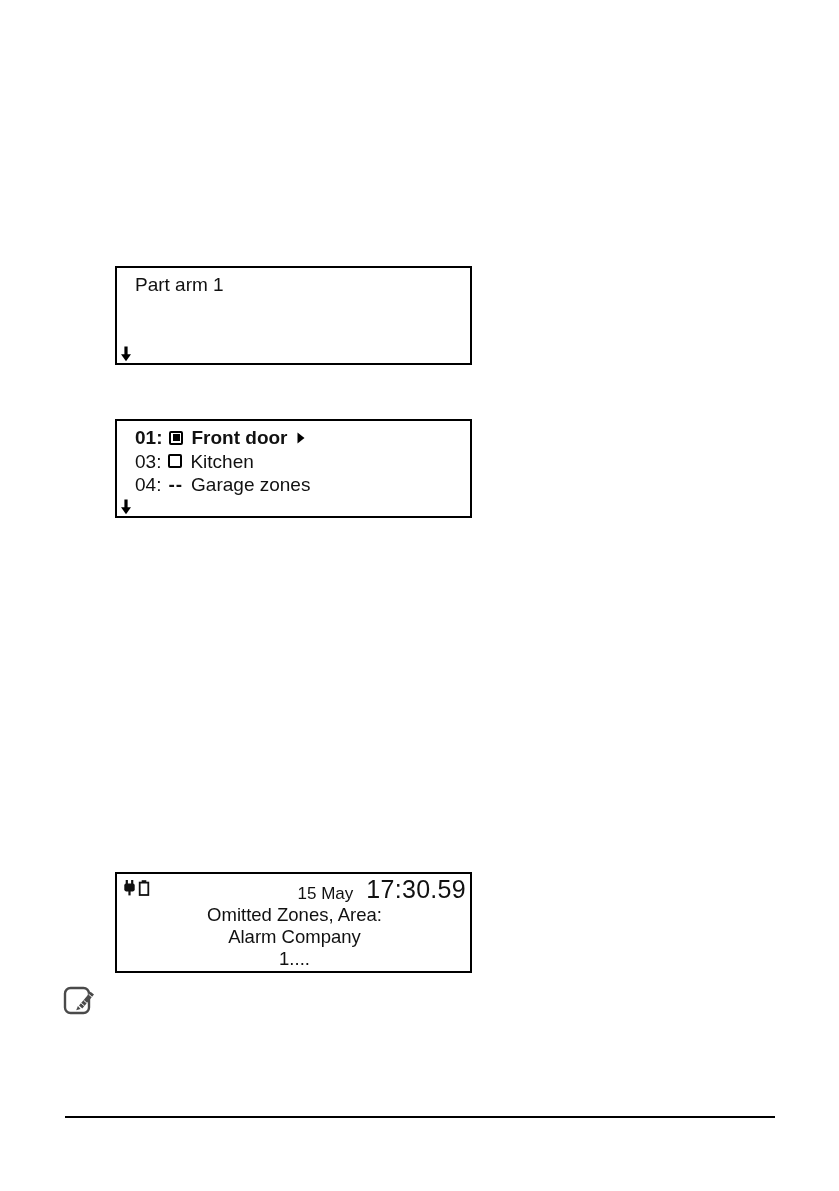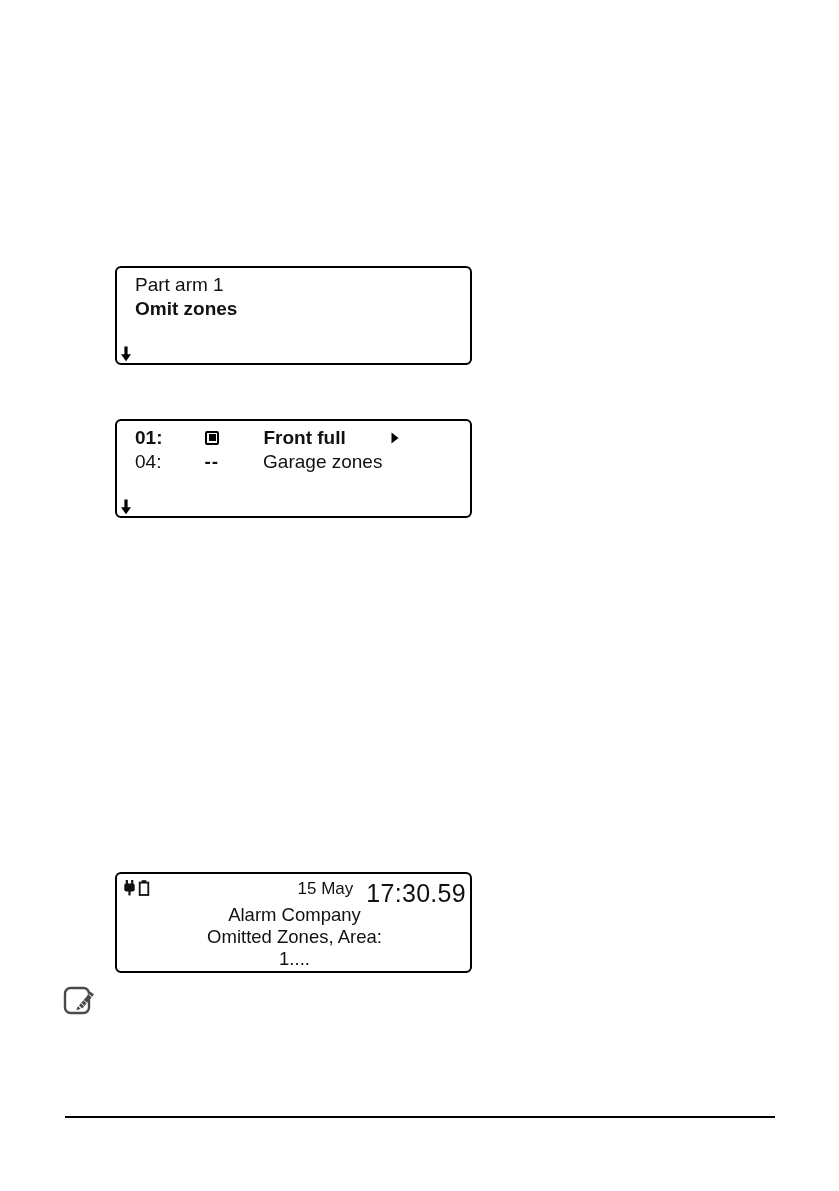--- a/index.html
+++ b/index.html
@@ -3,85 +3,89 @@
 <meta charset="utf-8">
 <style>
   html, body { margin:0; padding:0; }
   body {
     width:839px; height:1191px; position:relative; overflow:hidden;
     background:#ffffff; color:#111111;
     font-family:"Liberation Sans", sans-serif;
   }
   .lcd {
     position:absolute; left:115px; width:357px; box-sizing:border-box;
-    background:#ffffff; border:2px solid #000000; border-radius:6px;
+    background:#ffffff; border:2px solid #000000; border-radius:0;
     color:#111111;
   }
   
   #lcd-menu { top:266px; height:99px; padding:5px 8px 0 18px; }
   #lcd-menu .line {
     font-size:19px; line-height:23.5px; height:23.5px; white-space:nowrap;
   }
   .bold { font-weight:bold; }
   .scroll-arrow { position:absolute; left:3px; bottom:1px; line-height:0; }
   
   #lcd-zones { top:419px; height:99px; padding:5px 8px 0 18px; }
   .zrow {
     display:flex; align-items:center; font-size:19px; line-height:23.5px;
-    height:23.5px; white-space:nowrap;gap:36px;
+    height:23.5px; white-space:nowrap;
   }
   .zicon {
     width:14px; height:14px; box-sizing:border-box; border:2px solid #000;
     border-radius:2px; margin:0 8px 0 7px; position:relative; flex:0 0 auto;
   }
   .zicon.filled::after {
     content:""; position:absolute; left:1.5px; top:1.5px; right:1.5px; bottom:1.5px;
     background:#000;
   }
   .zdash { margin:0 8px 0 7px; font-weight:700; letter-spacing:1px; }
   .zpointer { margin-left:9px; line-height:0; }
   
   #lcd-status { top:872px; height:101px; padding:5px 4px 0 6px; }
-  .status-header { display:flex; align-items:flex-start; height:25px; }
+  .status-header { display:flex; align-items:flex-end; height:25px; }
   .status-icons { display:flex; align-items:flex-start; gap:2px; align-self:flex-start; margin-top:1px; }
   .spacer { flex:1; }
   .status-date { font-size:17px; }
   .status-time { font-size:25px; margin-left:13px; letter-spacing:0.3px; }
   .status-line { text-align:center; font-size:18.5px; line-height:22px; }
   
   #note-icon { position:absolute; left:63px; top:984px; line-height:0; }
   #footer-rule {
     position:absolute; left:65px; top:1116px; width:710px; height:2px;
     background:#000000;
   }
 </style>
 </head>
 <body>
 
 <div class="lcd" id="lcd-menu">
   <div class="line">Part arm 1</div>
-  <div class="line bold">Omit zones</div>
   <span class="scroll-arrow">
     <svg width="12" height="16" viewBox="0 0 12 16">
       <rect x="4.4" y="0.5" width="3.2" height="9" fill="#000"></rect>
       <polygon points="1,8.2 11,8.2 6,15.3" fill="#000"></polygon>
     </svg>
   </span>
 </div>
 
 <div class="lcd" id="lcd-zones">
   <div class="zrow bold">
     <span>01:</span>
     <span class="zicon filled"></span>
-    <span>Front full</span>
+    <span>Front door</span>
     <span class="zpointer">
       <svg width="8" height="12" viewBox="0 0 8 12">
           <polygon points="0.5,0.5 7.5,6 0.5,11.5" fill="#000"></polygon>
         </svg>
     </span>
+  </div>
+  <div class="zrow">
+    <span>03:</span>
+    <span class="zicon"></span>
+    <span>Kitchen</span>
   </div>
   <div class="zrow">
     <span>04:</span>
     <span class="zdash">--</span>
     <span>Garage zones</span>
   </div>
   <span class="scroll-arrow">
     <svg width="12" height="16" viewBox="0 0 12 16">
       <rect x="4.4" y="0.5" width="3.2" height="9" fill="#000"></rect>
       <polygon points="1,8.2 11,8.2 6,15.3" fill="#000"></polygon>
@@ -100,22 +104,22 @@
       </svg>
       <svg width="12" height="16" viewBox="0 0 11 16">
         <rect x="3.2" y="0.2" width="4.6" height="2.6" fill="#111"></rect>
         <rect x="1.2" y="2.6" width="8.6" height="12.4" fill="none" stroke="#111" stroke-width="1.8"></rect>
       </svg>
     </span>
     <span class="spacer"></span>
     <span class="status-date">15 May</span>
     <span class="status-time">17:30.59</span>
   </div>
+  <div class="status-line">Omitted Zones, Area:</div>
   <div class="status-line">Alarm Company</div>
-  <div class="status-line">Omitted Zones, Area:</div>
   <div class="status-line">1....</div>
 </div>
 
 <span id="note-icon">
   <svg width="36" height="32" viewBox="0 0 36 32">
     <rect x="2" y="4" width="24" height="25" rx="5.5" fill="#ffffff" stroke="#4a4a4a" stroke-width="2.4"></rect>
     <polygon points="13.2,26.2 17.6,24.9 14.9,21.9" fill="#4a4a4a"></polygon>
     <path d="M16 21.6 L27.6 7.8 L31 10.6 L19.3 24.5 Z" fill="#4a4a4a"></path>
     <path d="M18.2 19.2 l3.3 2.8 M20.6 16.3 l3.3 2.8 M25.6 10.2 l3.3 2.8" stroke="#ffffff" stroke-width="1"></path>
   </svg>

